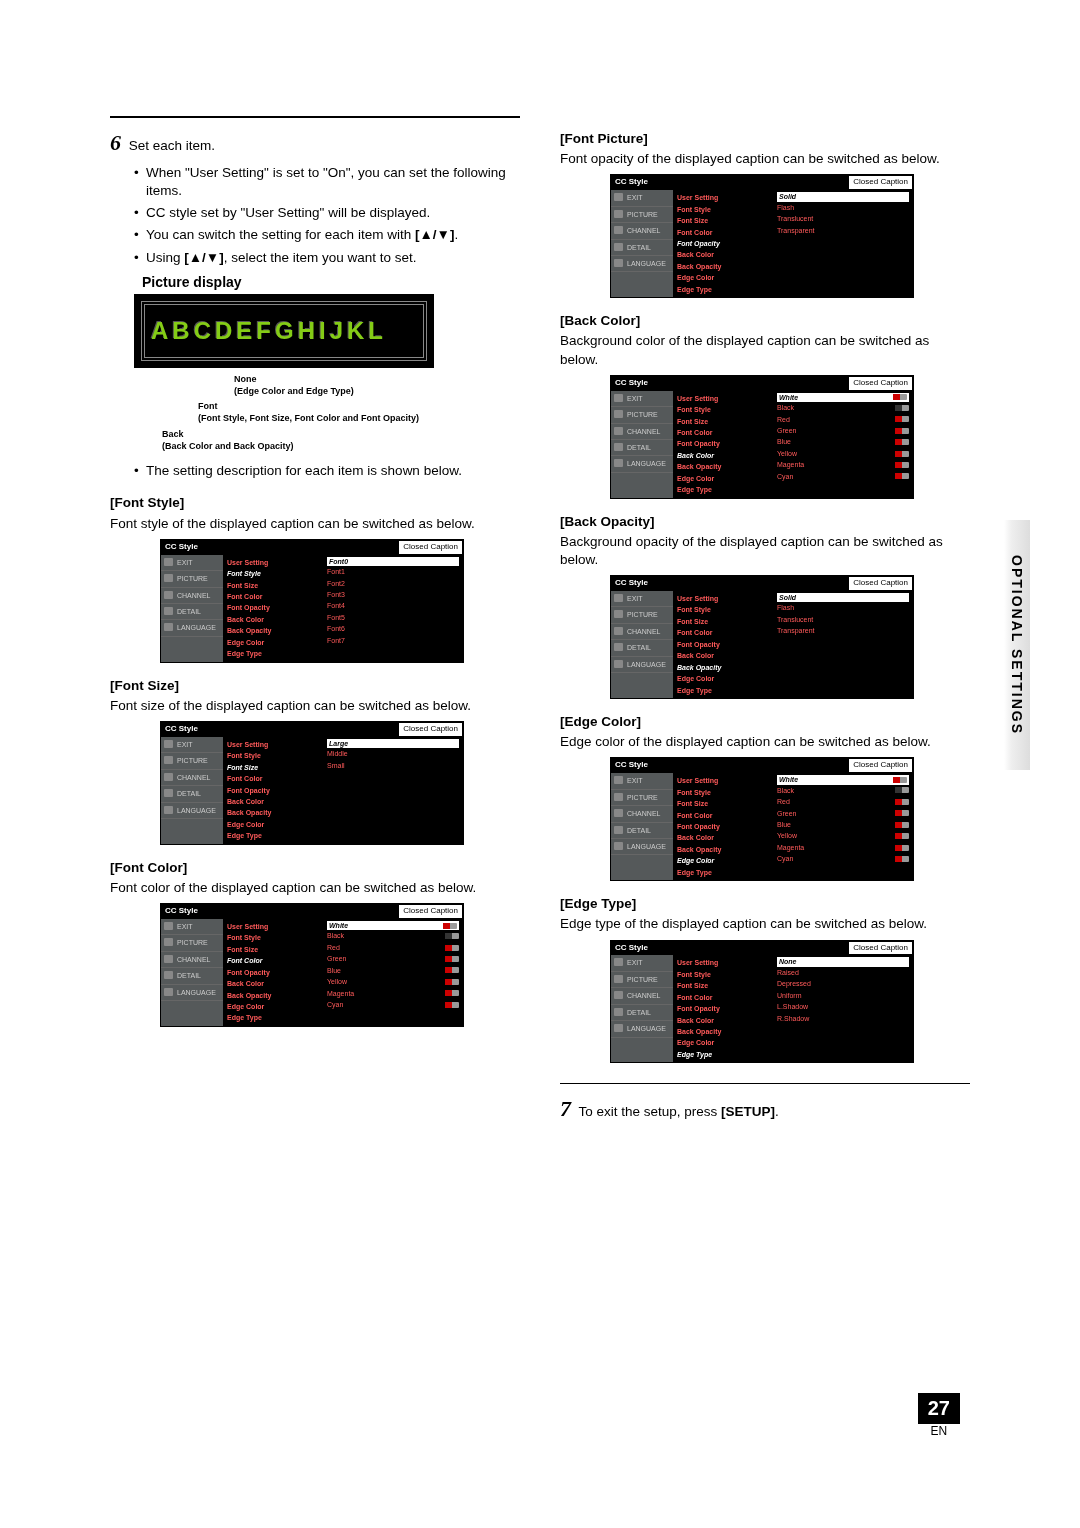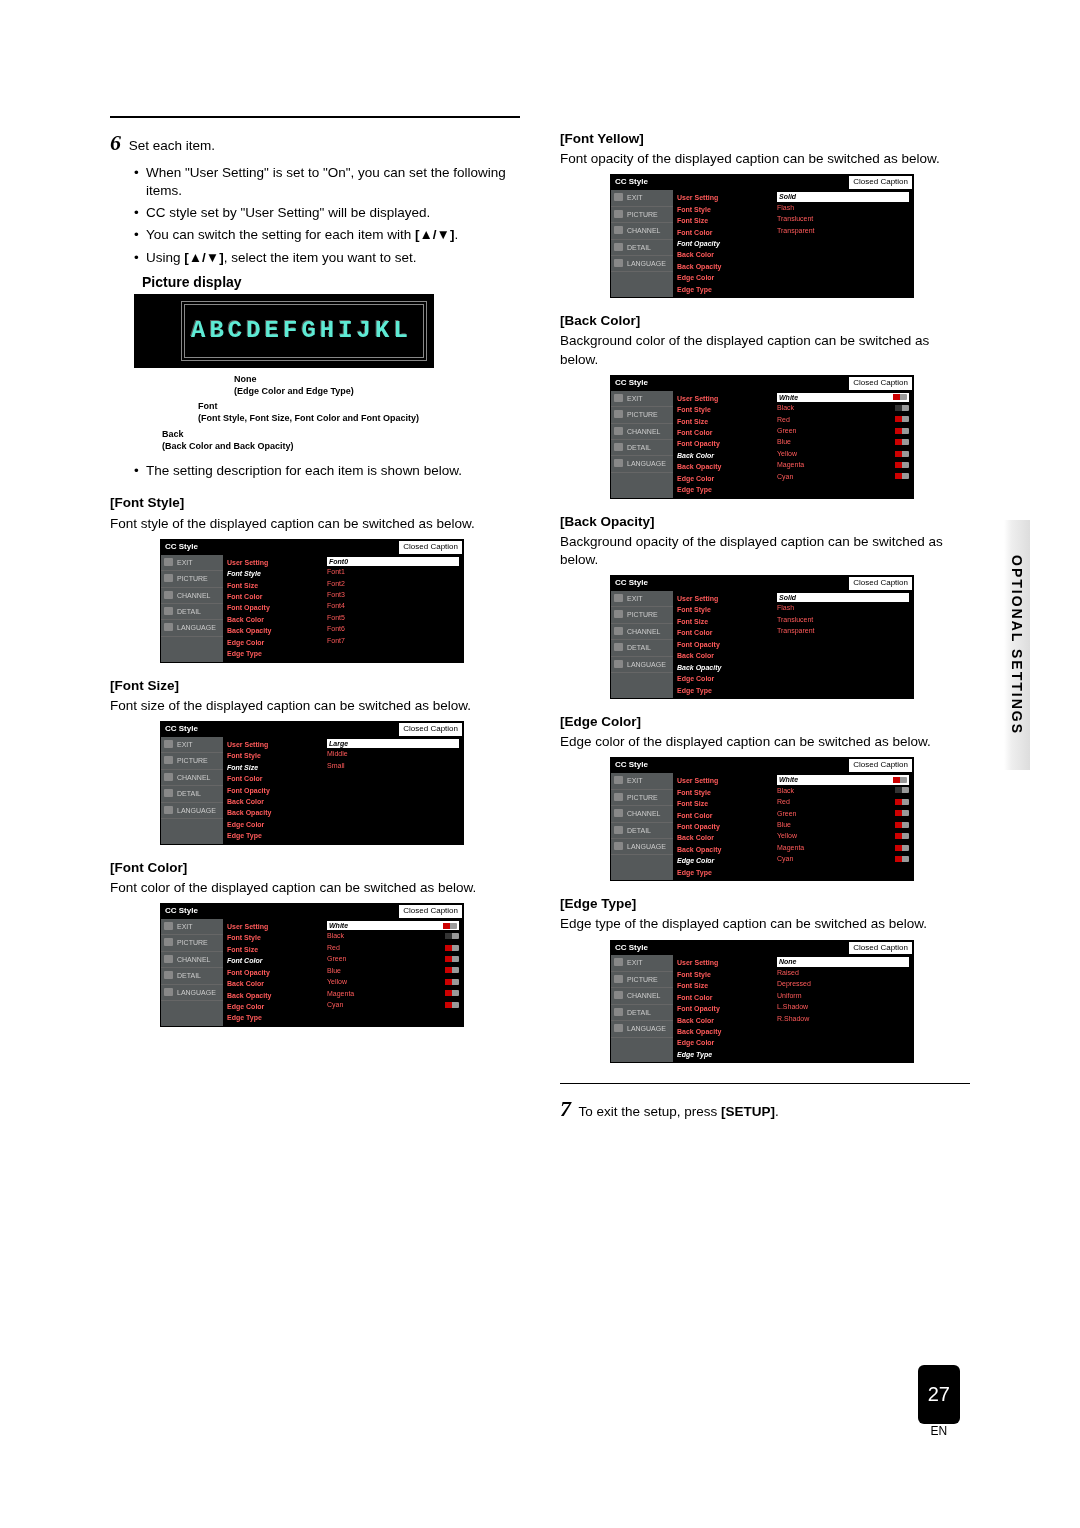--- a/index.html
+++ b/index.html
@@ -24,22 +24,22 @@
   ul.bullets li { position: relative; margin: 4px 0; padding-left: 12px; }
   ul.bullets li::before { content: "•"; position: absolute; left: 0; top: 0; }
   .arrows { font-weight: bold; }
   .pic-display-label { font-size: 14px; font-weight: bold; margin: 6px 0 2px 32px; }
   .pic-display {
     margin-left: 24px; width: 300px; border: 3px solid #000; padding: 4px;
     background: #000;
   }
   .pic-display-inner {
     border: 4px double #888; padding: 10px 6px; background: #000;
-    font-family: Liberation Mono, monospace; font-weight: bold; font-size: 24px;
-    letter-spacing: 4px; color: #5eead4; text-shadow: 2px 2px 0 #000, -1px -1px 0 #555; margin-left: 40px;
+    font-family: Liberation Sans, sans-serif; font-weight: bold; font-size: 24px;
+    letter-spacing: 4px; color: #84cc16; text-shadow: 2px 2px 0 #000, -1px -1px 0 #555;
   }
   .bracket-group { margin-left: 24px; font-size: 9px; font-weight: bold; line-height: 1.3; }
   .sect-head { font-weight: bold; margin-top: 14px; margin-bottom: 2px; }
   .sect-desc { margin-bottom: 6px; }
   .osd {
     margin-left: 50px; width: 304px; background: #5a5f60; color: #fff;
     font-size: 8px; border: 1px solid #000;
   }
   .osd-top { display: flex; background: #000; }
   .osd-top .title { flex: 1; padding: 2px 4px; font-weight: bold; color: #fff; font-size: 8px; }
@@ -58,21 +58,21 @@
   .opt .sw::before { content: ""; display: block; width: 7px; height: 6px; background: #c00; }
   .opt .swg::before { background: #333; }
   .sidetab {
     position: absolute; right: 50px; top: 520px; height: 250px; width: 26px;
     background: linear-gradient(to right, #fff, #eee 30%, #ddd);
     writing-mode: vertical-rl; text-align: center; font-weight: bold;
     font-size: 14px; letter-spacing: 2px; display: flex; align-items: center; justify-content: center;
   }
   .hr-step { border-top: 1px solid #000; margin: 20px 0 10px 0; }
   .page-num { position: absolute; right: 120px; bottom: 90px; text-align: center; }
-  .page-num .box { background: #000; color: #fff; font-weight: normal; font-size: 20px; padding: 18px 10px; border-radius: 6px; }
+  .page-num .box { background: #000; color: #fff; font-weight: bold; font-size: 20px; padding: 4px 10px; border-radius: 0; }
   .page-num .en { font-size: 12px; text-align: center; }
 </style>
 </head>
 <body>
 
 <div class="page">
   <div class="cols">
 
     <div class="col">
       <div class="hr-top"></div>
@@ -264,21 +264,21 @@
                   <span class="sw"></span>
                 </div>
               </div>
             </div>
           </div>
         </div>
     </div>
 
     <div class="col">
       <div id="right-sections">
-          <div class="sect-head">[Font Yellow]</div>
+          <div class="sect-head">[Font Picture]</div>
           <div class="sect-desc">Font opacity of the displayed caption can be switched as below.</div>
           <div class="osd">
             <div class="osd-top">
               <div class="title">CC Style</div>
               <div class="cc">Closed Caption</div>
             </div>
             <div class="osd-body">
               <div class="osd-left">
                 <div class="osd-tab">EXIT</div>
                 <div class="osd-tab">PICTURE</div>

